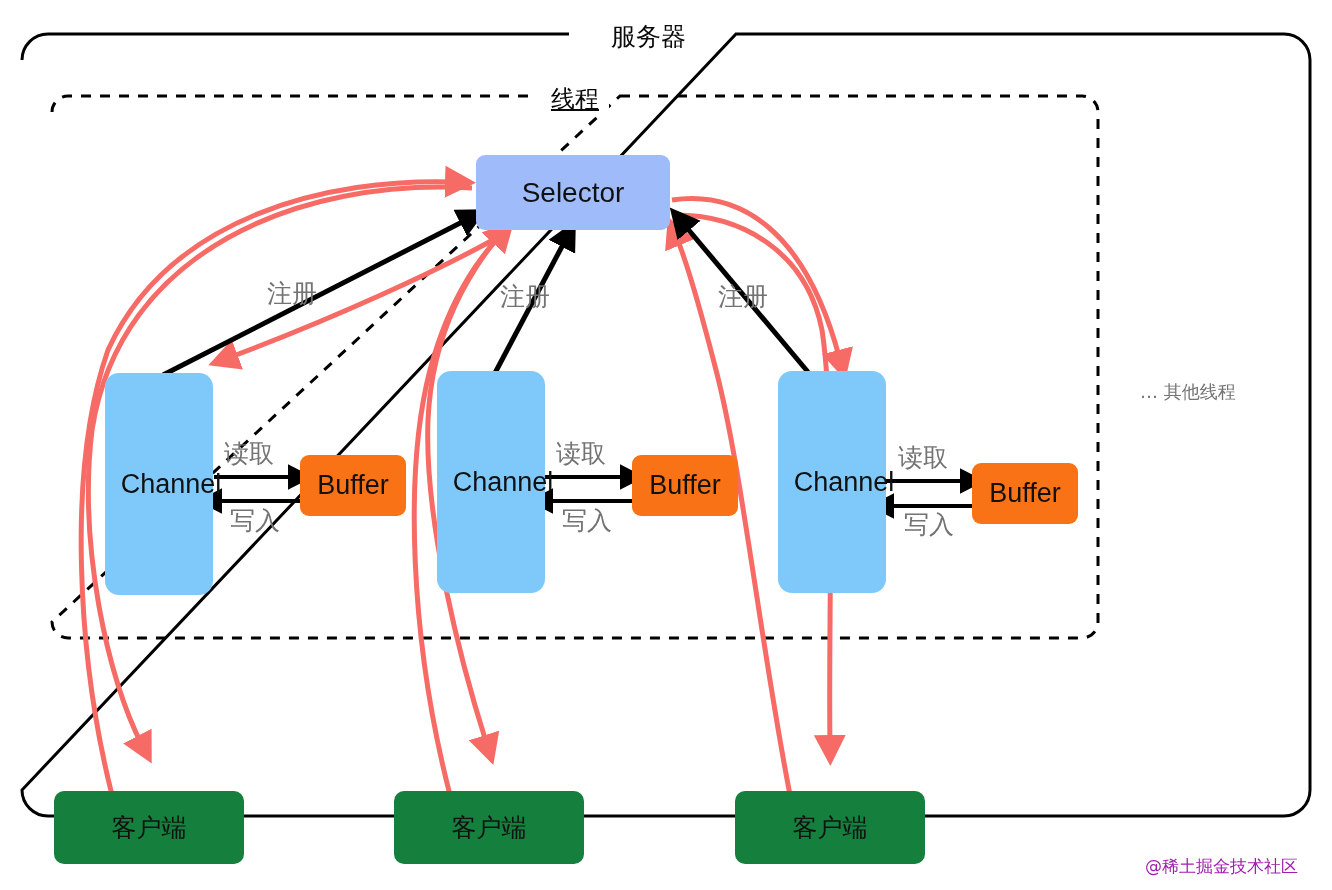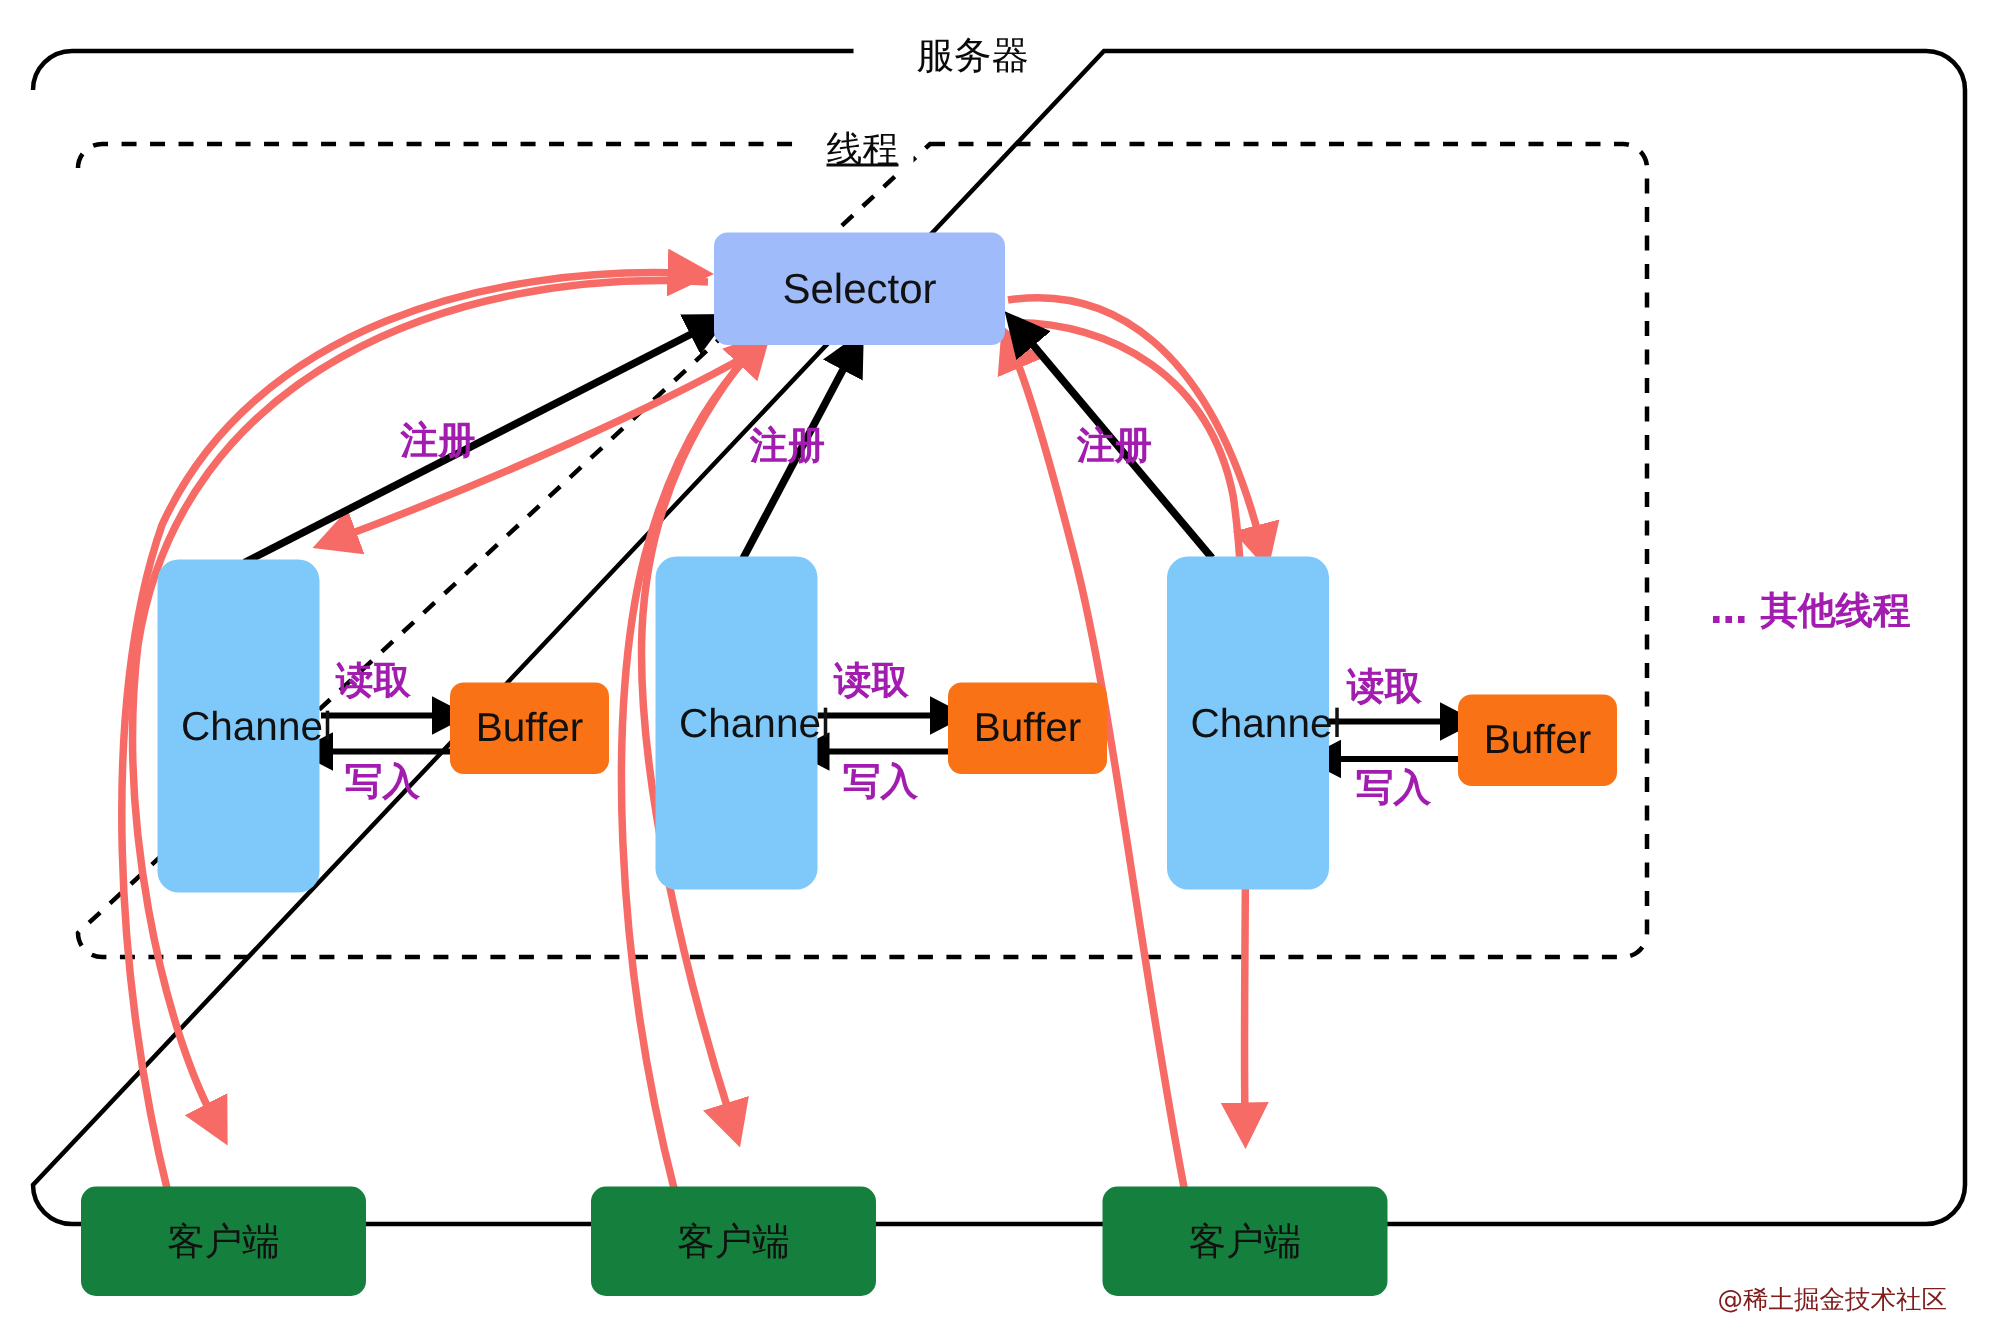--- a/index.html
+++ b/index.html
@@ -48,34 +48,33 @@
   .node-buffer {
     background: #f97316;
     border-radius: 9px;
   }
   .node-client {
     background: #15803d;
     border-radius: 10px;
   }
   .label-text {
     position: absolute;
-    color: #a21caf;
-    white-space: nowrap;
-    font-weight: bold;
+    color: #737373;
+    white-space: nowrap;
   }
   .frame-label {
     position: absolute;
     background: #ffffff;
     padding: 0 10px;
     color: #0a0a0a;
     white-space: nowrap;
   }
   .watermark {
     position: absolute;
-    color: #7f1d1d;
+    color: #a21caf;
     white-space: nowrap;
     font-size: 17px;
   }
   .cn {
     font-family: "DejaVu Sans", "Liberation Sans", sans-serif;
   }
 </style>
 </head>
 <body>
 
@@ -142,21 +141,21 @@
 
       <path d="M886,481 L968,481" fill="none" stroke="#000000" stroke-width="4" marker-end="url(#blkhead)"></path>
       <path d="M972,506 L886,506" fill="none" stroke="#000000" stroke-width="4" marker-end="url(#blkhead)"></path>
     </g>
   </svg>
 
   <div class="frame-label cn" style="left:601px; top:20px; font-size:25px;">服务器</div>
 
   <div class="frame-label cn" style="left:541px; top:83px; font-size:24px;text-decoration:underline;">线程</div>
 
-  <div class="label-text cn" style="left:1140px; top:390px; font-size:25px;">… 其他线程</div>
+  <div class="label-text cn" style="left:1140px; top:380px; font-size:18px;">… 其他线程</div>
 
   <div class="node node-selector" style="left:476px; top:155px; width:194px; height:75px; font-size:28px;">
     <span>Selector</span>
   </div>
 
   <div class="node node-channel" style="left:105px; top:373px; width:108px; height:222px; font-size:27px;">
     <span>Channel</span>
   </div>
   <div class="node node-buffer" style="left:300px; top:455px; width:106px; height:61px; font-size:27px;">
     <span>Buffer</span>

